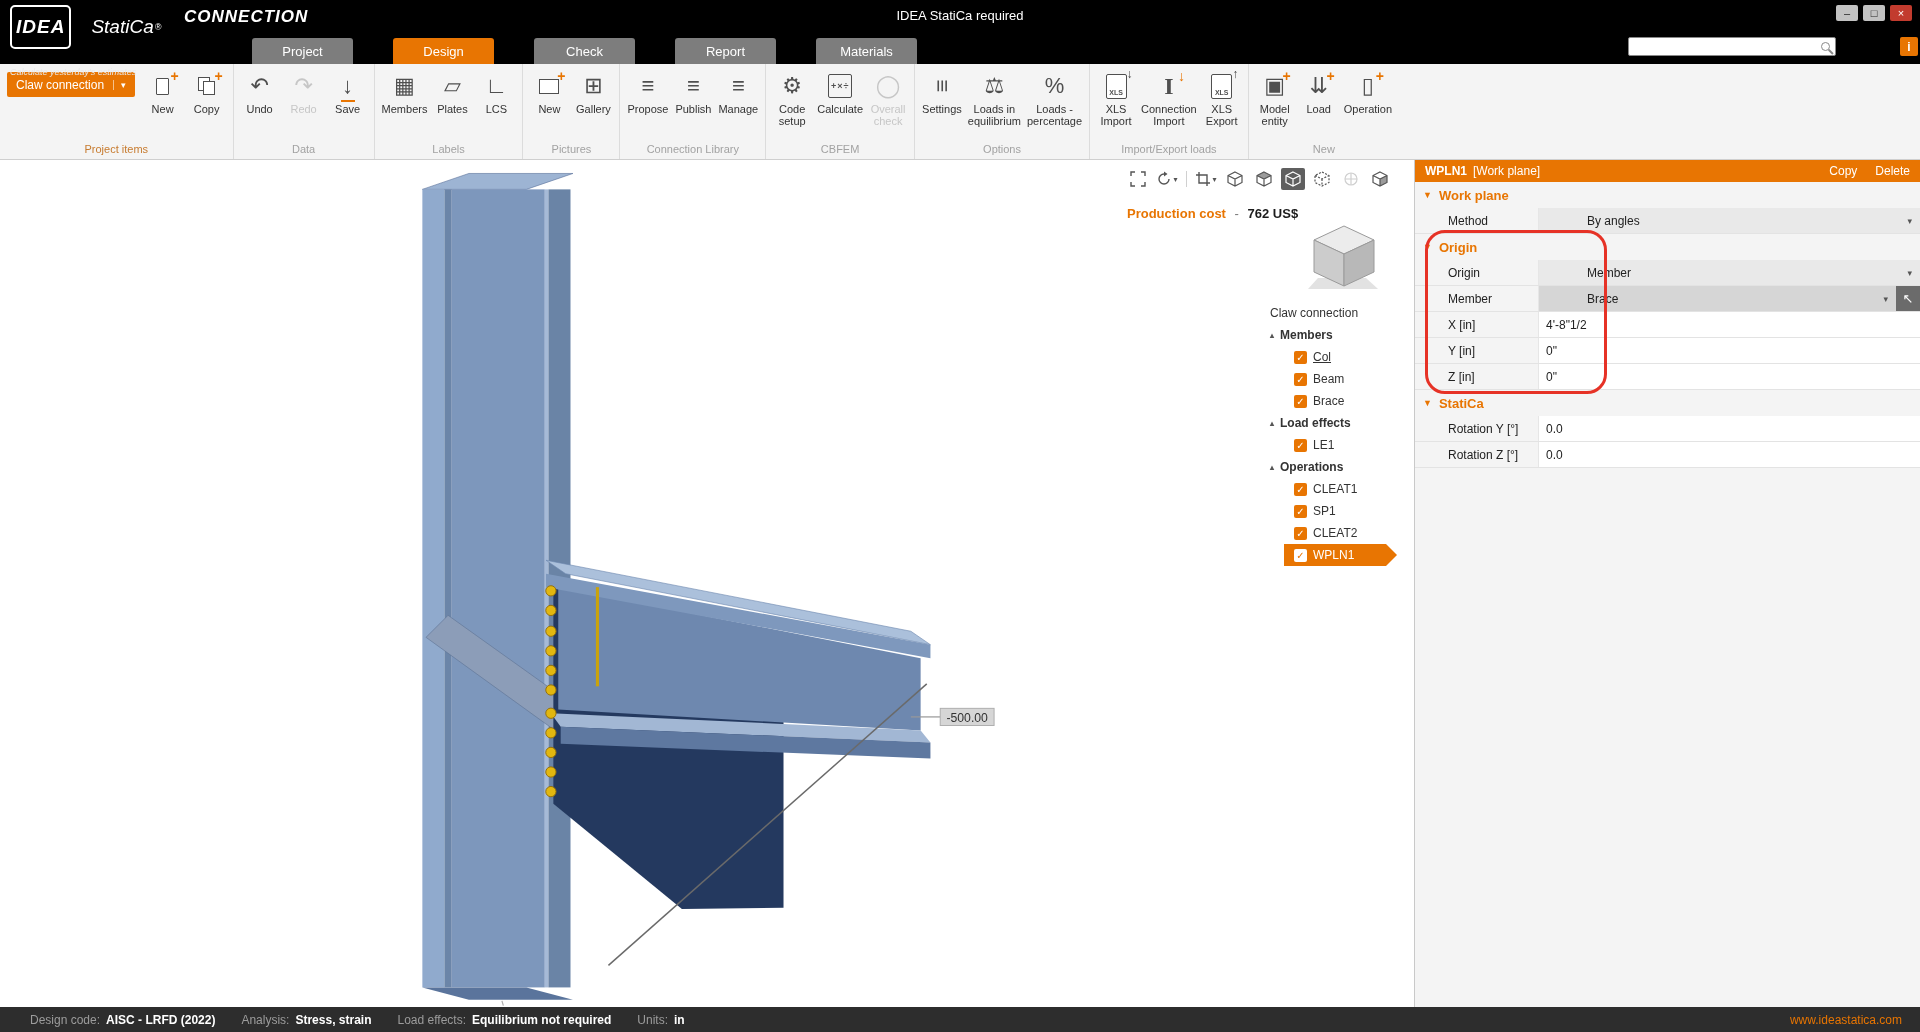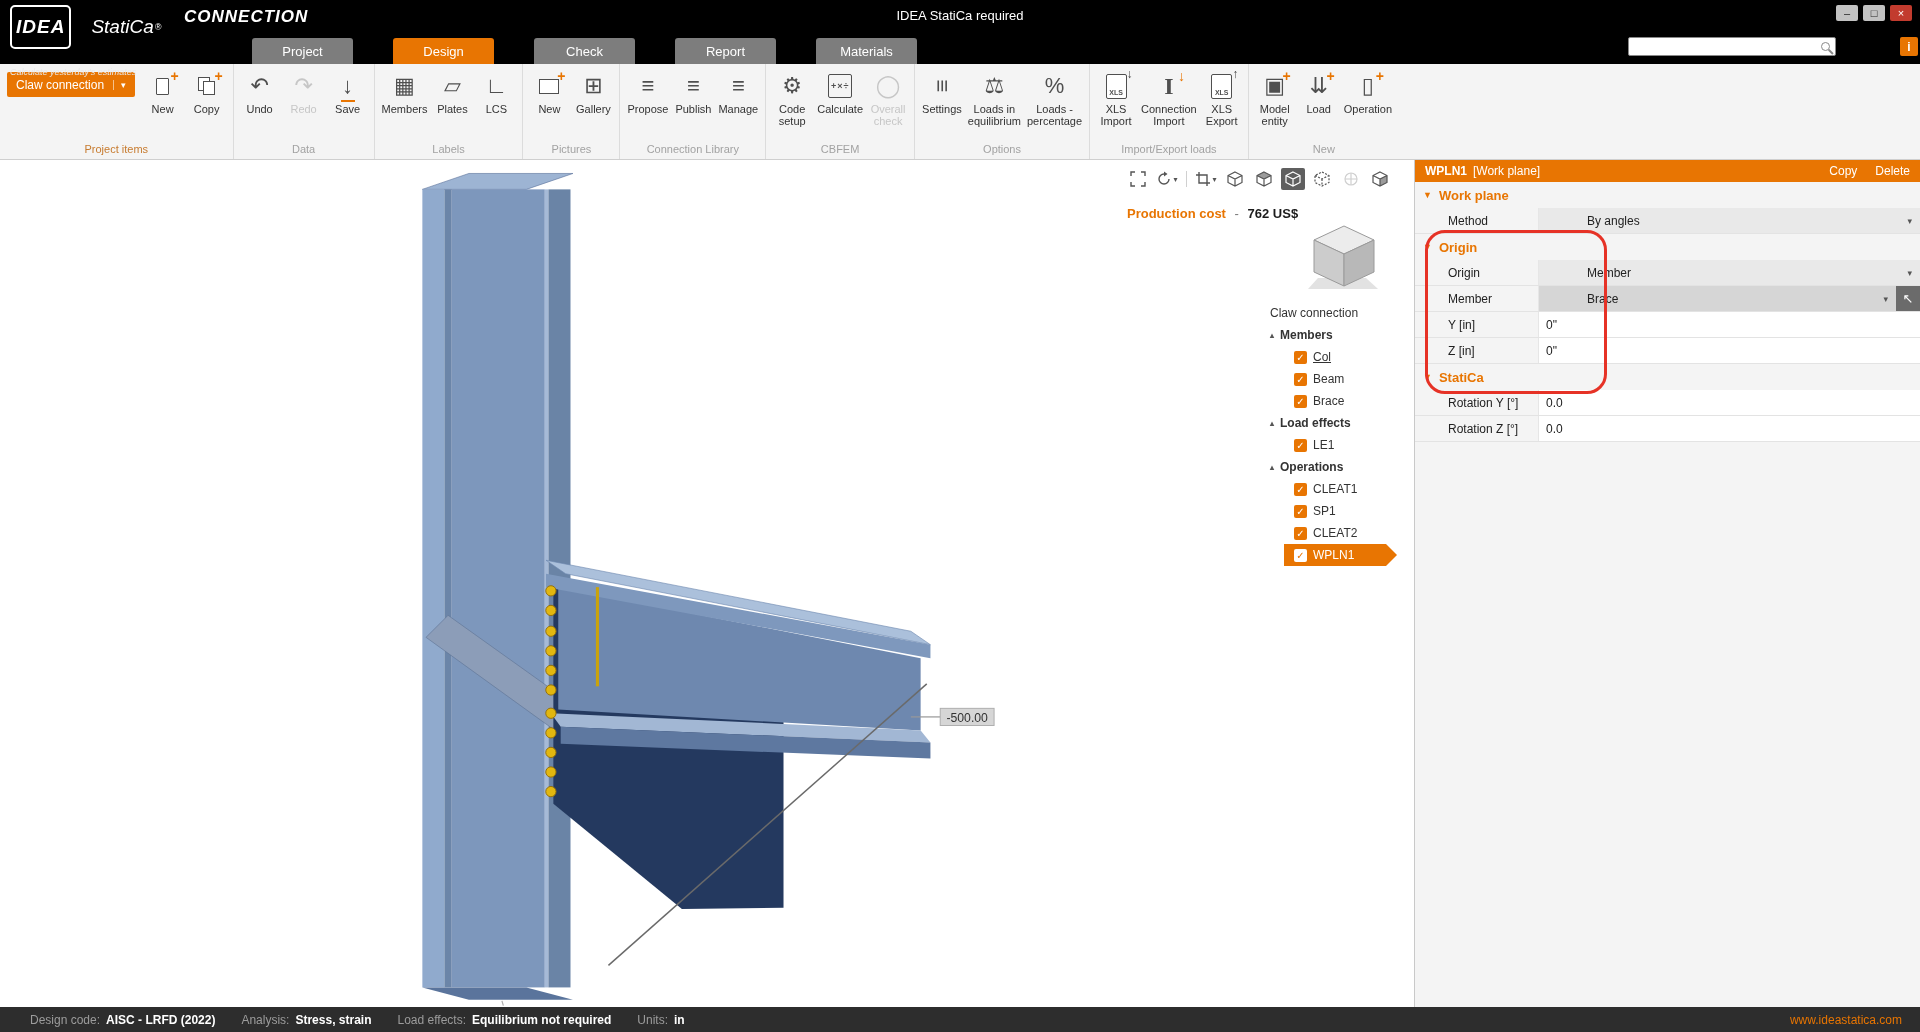--- a/index.html
+++ b/index.html
@@ -565,20 +565,26 @@
       <span class="prop-label">Member</span>
       <span class="prop-value dd sel">
         <span>Brace</span>
         <span class="dd-caret">▾</span>
       </span>
       <span class="tool-btn">
         <span>↖</span>
       </span>
     </div>
     <div class="prop-row">
+      <span class="prop-label">X [in]</span>
+      <span class="prop-value">
+        <span>4'-8"1/2</span>
+      </span>
+    </div>
+    <div class="prop-row">
       <span class="prop-label">Y [in]</span>
       <span class="prop-value">
         <span>0"</span>
       </span>
     </div>
     <div class="prop-row">
       <span class="prop-label">Z [in]</span>
       <span class="prop-value">
         <span>0"</span>
       </span>

